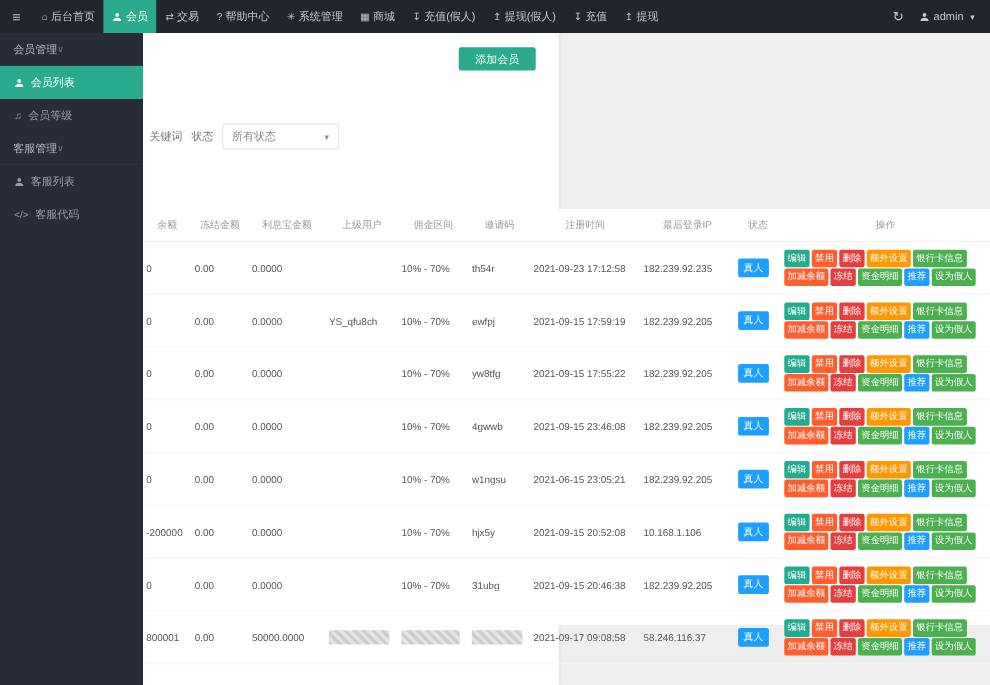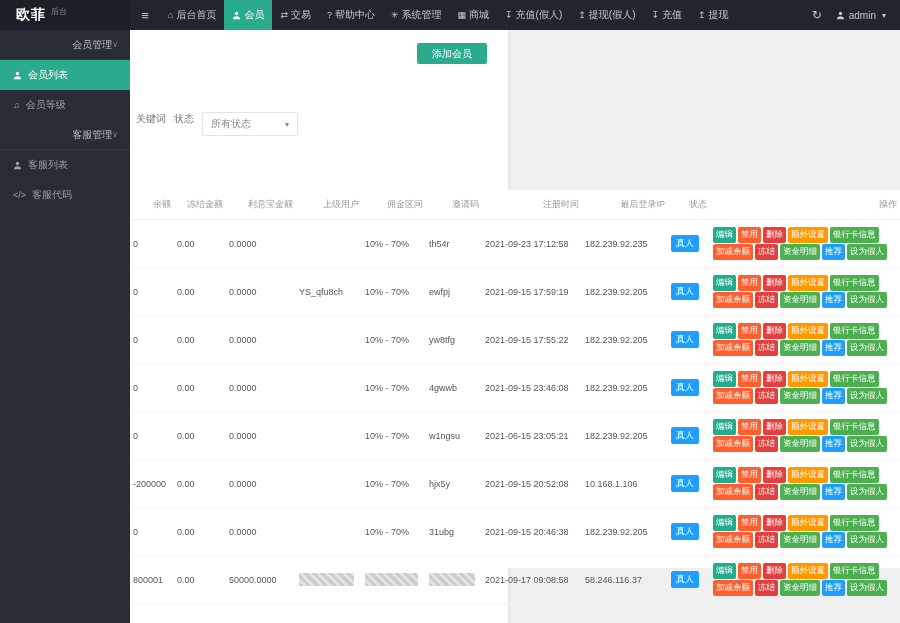--- a/index.html
+++ b/index.html
@@ -18,57 +18,53 @@
   .nav-item.active{background:var(--accent);color:#fff}
   .top-right{margin-left:auto;display:flex;align-items:center;gap:14px;padding-right:14px}
   .refresh{font-size:12px;cursor:pointer}
   .userbox{display:flex;align-items:center;gap:4px;font-size:10px;cursor:pointer}
   .ico{display:inline-flex;align-items:center;font-size:9px;line-height:1}
   .ico svg{display:block}
   .caret{font-size:8px;margin-left:2px}
 
   
   .sidebar{position:absolute;top:30px;left:0;bottom:0;width:130px;background:#282c37;z-index:5}
-  .side-group{height:30px;display:flex;align-items:center;justify-content:flex-end;padding:2px 12px;color:#b8bcc6;font-size:10px;cursor:pointer;border-bottom:1px solid rgba(255,255,255,.05)}
+  .side-group{height:30px;display:flex;align-items:center;justify-content:flex-start;padding:2px 12px;color:#b8bcc6;font-size:10px;cursor:pointer;border-bottom:1px solid rgba(255,255,255,.05)}
   .side-group .chev{font-size:8px;color:#7d828d}
   .side-item{height:30px;display:flex;align-items:center;gap:6px;padding:0 13px;color:#9aa0ab;font-size:10px;cursor:pointer}
   .side-item.active{background:var(--accent);color:#fff}
 
   
   .content{position:absolute;top:30px;left:130px;right:0;bottom:0;background:#efeff0}
   .panel-left{position:absolute;left:0;top:0;width:378px;height:100%;background:#fff;box-shadow:1px 0 3px rgba(0,0,0,.05);z-index:1}
   .add-btn{position:absolute;left:287px;top:13px;width:70px;height:21px;background:var(--accent);color:#fff;font-size:10px;border:none;border-radius:2px;cursor:pointer;z-index:3}
-  .filters{position:absolute;left:6px;top:82px;display:flex;gap:8px;font-size:10px;color:#777;z-index:3}
+  .filters{position:absolute;left:6px;top:82px;display:flex;align-items:center;gap:8px;font-size:10px;color:#777;z-index:3}
   .filters input{width:136px;height:24px;border:1px solid #e3e3e3;border-radius:2px;padding:0 8px;font-size:10px;color:#333;outline:none}
   .filters input::placeholder{color:#b8b8b8}
-  .select{width:96px;height:24px;border:1px solid #e3e3e3;border-radius:2px;display:flex;align-items:center;justify-content:space-between;padding:0 8px;color:#888;background:#fff;cursor:pointer}
+  .select{width:106px;height:24px;border:1px solid #e3e3e3;border-radius:2px;display:flex;align-items:center;justify-content:space-between;padding:0 8px;color:#888;background:#fff;cursor:pointer}
 
   
   .table-wrap{position:absolute;left:0;top:160px;right:0;height:378px;background:#fff;z-index:2}
   table{width:100%;border-collapse:collapse;table-layout:fixed;font-size:9px;color:#555}
   col.c1{width:44px}col.c2{width:52px}col.c3{width:70px}col.c4{width:66px}col.c5{width:64px}
   col.c6{width:56px}col.c7{width:100px}col.c8{width:86px}col.c9{width:42px}col.c10{width:190px}
-  th{font-weight:normal;color:#9a9a9a;text-align:right;padding:8px 3px;border-bottom:1px solid #f0f0f0;white-space:nowrap;overflow:hidden}
+  th{font-weight:normal;color:#9a9a9a;text-align:center;padding:8px 3px;border-bottom:1px solid #f0f0f0;white-space:nowrap;overflow:hidden}
   td{padding:6px 3px;border-bottom:1px solid #f5f5f5;height:43px;white-space:nowrap;overflow:hidden}
   tr:last-child td{border-bottom:1px solid #f5f5f5}
   .badge{display:inline-block;color:#fff;font-size:9px;padding:2px 5px;border-radius:2px}
   .arow{display:flex;flex-wrap:nowrap;margin:1px 0}
   .btn{display:inline-block;color:#fff;font-size:8.5px;padding:2px 3px;border-radius:2px;margin-right:2px;cursor:pointer;white-space:nowrap}
   .censor{width:92%;max-width:68px;height:13px;border-radius:1px;background:repeating-linear-gradient(45deg,#cccccc 0 3px,#e4e4e4 3px 6px);filter:blur(.7px)}
 </style>
 </head>
 <body>
 
 <div class="screen">
 
   <div class="topbar">
-    <div class="logo">
-      <b>欧菲</b>
-      <span class="suffix">后台</span>
-    </div>
     <div class="hamburger">≡</div>
     <div class="top-nav">
         <div class="nav-item">
           <span class="ico">⌂</span>
           <span>后台首页</span>
         </div>
         <div class="nav-item active">
           <span class="ico">
             <svg viewBox="0 0 16 16" width="9" height="9" fill="currentColor">
               <circle cx="8" cy="4.5" r="3"></circle>

